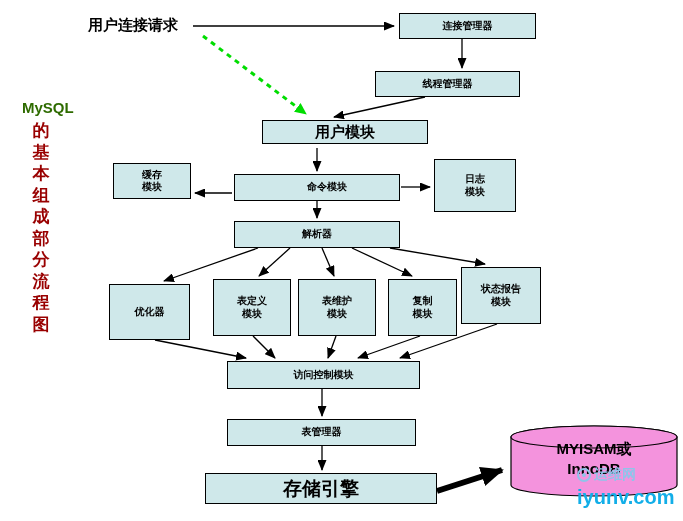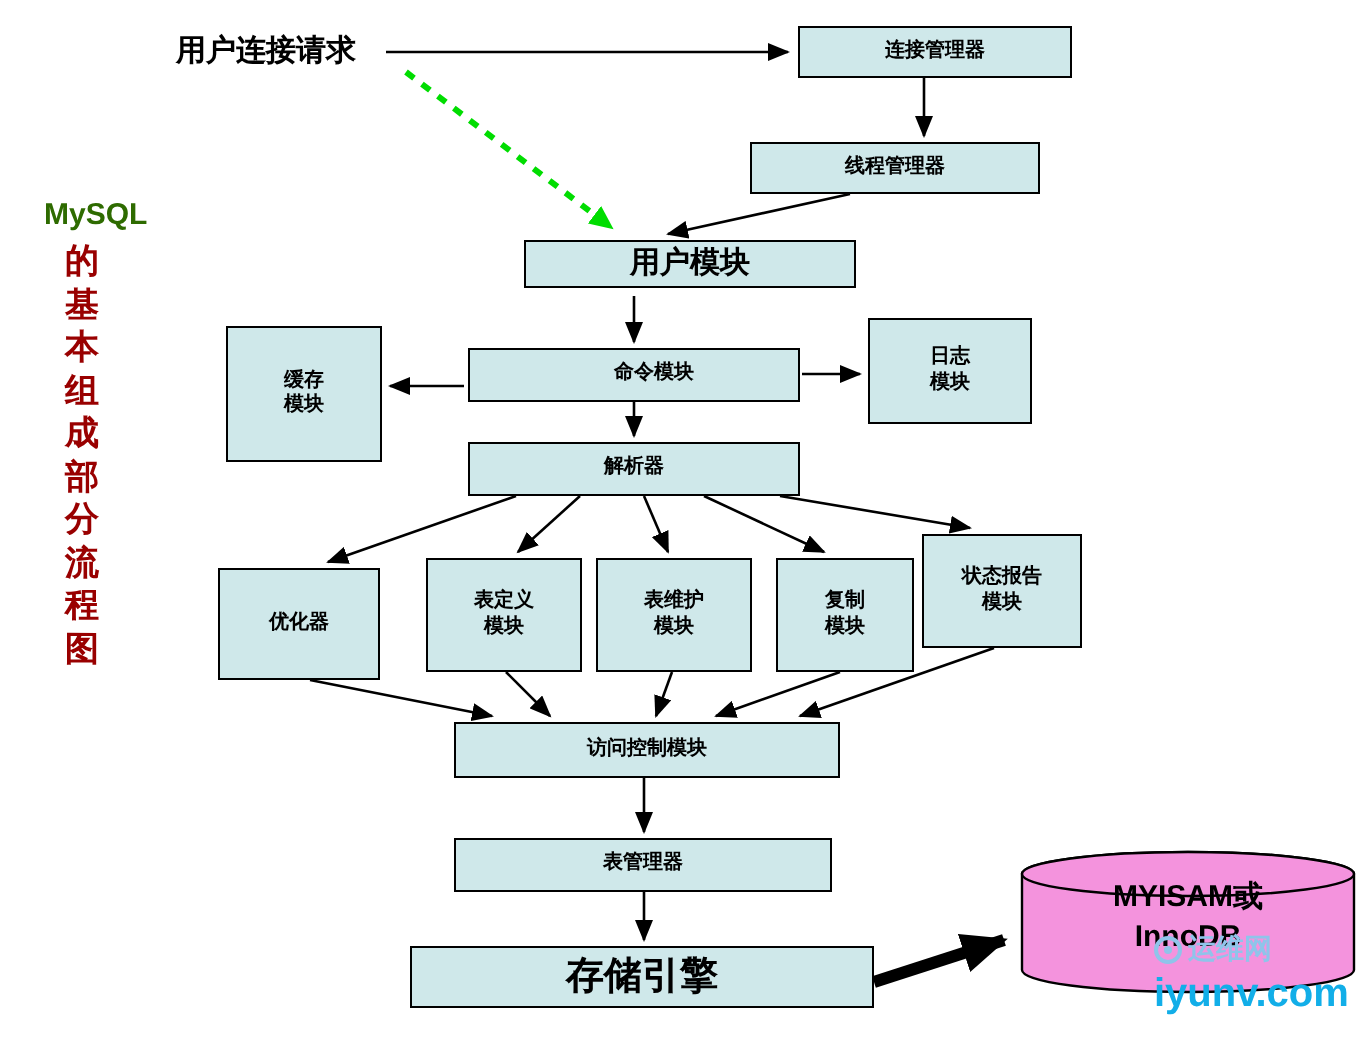--- a/index.html
+++ b/index.html
@@ -20,21 +20,21 @@
     background:var(--node-fill);
     border:1px solid #000;
     display:flex;align-items:center;justify-content:center;
     text-align:center;font-weight:bold;font-size:10px;color:#000;
     white-space:pre-line;line-height:1.25;
     box-sizing:border-box;
   }
   .n-conn  {left:399px;top:13px; width:137px;height:26px;}
   .n-thr   {left:375px;top:71px; width:145px;height:26px;}
   .n-user  {left:234px;top:120px;width:166px;height:24px;font-size:15px;margin-left:28px;}
-  .n-cache {left:113px;top:163px;width:78px; height:68px;}
+  .n-cache {left:113px;top:163px;width:78px; height:36px;}
   .n-cmd   {left:234px;top:174px;width:166px;height:27px;padding-left:20px;}
   .n-log   {left:434px;top:159px;width:82px; height:53px;}
   .n-parse {left:234px;top:221px;width:166px;height:27px;}
   .n-opt   {left:109px;top:284px;width:81px; height:56px;text-align:center;}
   .n-tdef  {left:213px;top:279px;width:78px; height:57px;}
   .n-tmnt  {left:298px;top:279px;width:78px; height:57px;}
   .n-repl  {left:388px;top:279px;width:69px; height:57px;}
   .n-stat  {left:461px;top:267px;width:80px; height:57px;}
   .n-acc   {left:227px;top:361px;width:193px;height:28px;}
   .n-tman  {left:227px;top:419px;width:189px;height:27px;}

